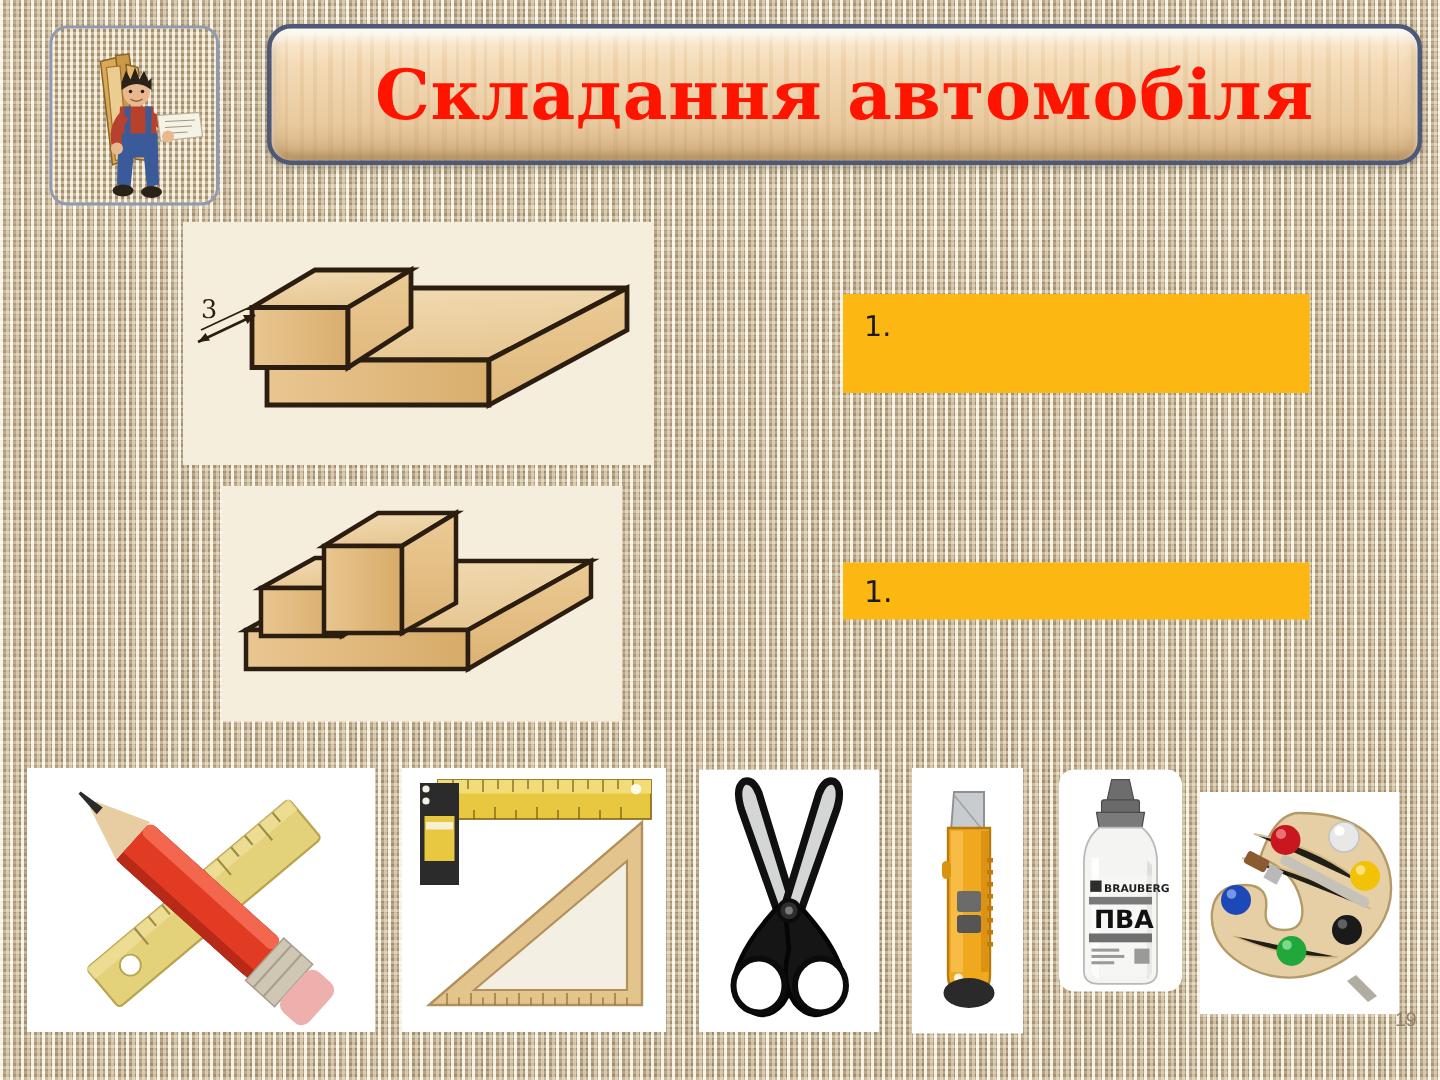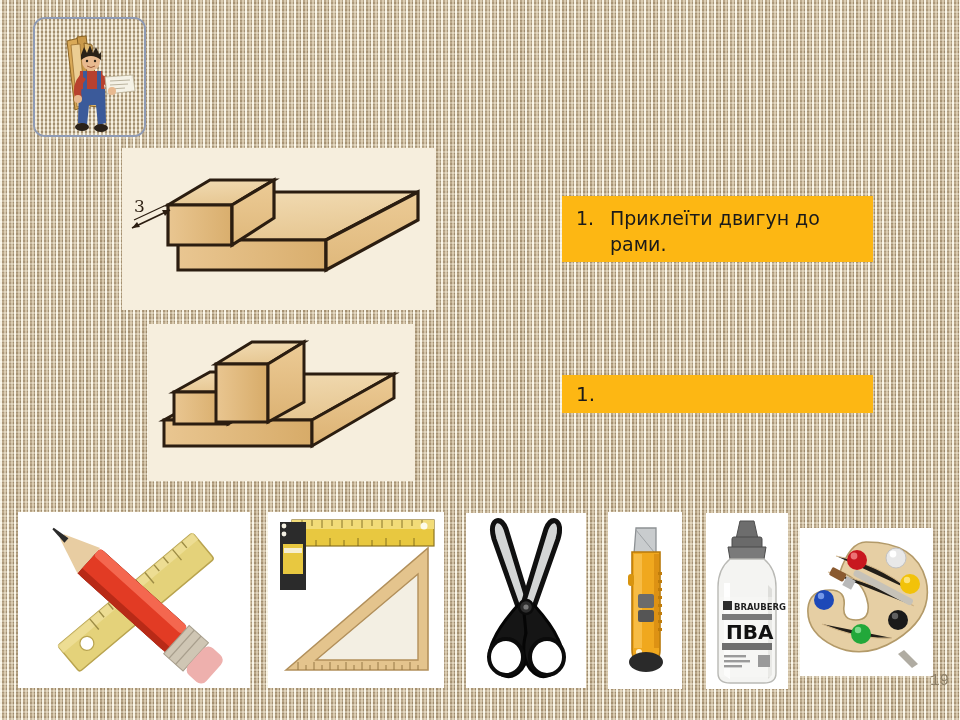--- a/index.html
+++ b/index.html
@@ -116,27 +116,27 @@
   .tool {
     position: absolute;
     background: #ffffff;
     overflow: hidden;
   }
   .tool svg { display: block; width: 100%; height: 100%; }
   #tool-ruler-pencil { left: 18px;  top: 512px; width: 232px; height: 176px; }
   #tool-square       { left: 268px; top: 512px; width: 176px; height: 176px; }
   #tool-scissors     { left: 466px; top: 513px; width: 120px; height: 175px; }
   #tool-knife        { left: 608px; top: 512px; width: 74px;  height: 177px; }
-  #tool-glue         { left: 706px; top: 513px; width: 82px;  height: 176px; }
+  #tool-glue         { left: 706px; top: 513px; width: 82px;  height: 148px; border-radius: 10px; }
   #tool-palette      { left: 800px; top: 528px; width: 133px; height: 148px; }
 
   #slide-number {
     position: absolute; left: 930px; top: 672px;
-    font-family: Liberation Mono, monospace;
-    font-size: 16px;
+    font-family: Liberation Sans, sans-serif;
+    font-size: 13px;
     color: #8e8068;
   }
 </style>
 </head>
 <body>
 
 <div id="slide">
 
   <div id="boy-frame" title="Хлопчик з дерев'яними дошками">
     <div class="boy-bg"></div>
@@ -174,20 +174,23 @@
       <line x1="75" y1="70" x2="90" y2="69" stroke="#a09880" stroke-width="0.7"></line>
 
       <circle cx="43" cy="80" r="4" fill="#e8b98f"></circle>
       <circle cx="77" cy="72" r="4" fill="#e8b98f"></circle>
 
       <ellipse cx="47" cy="108" rx="7" ry="4" fill="#2a2118"></ellipse>
       <ellipse cx="66" cy="109" rx="7" ry="4" fill="#2a2118"></ellipse>
     </svg>
   </div>
 
+  <div id="title-banner">
+    <div id="title-text">Складання автомобіля</div>
+  </div>
 
   <div class="drawing" id="drawing-1">
     <svg viewBox="0 0 314 162">
       <defs>
         <linearGradient id="woodTop" x1="0" y1="0" x2="0.3" y2="1">
           <stop offset="0%" stop-color="#f2dcb4"></stop>
           <stop offset="100%" stop-color="#e7c894"></stop>
         </linearGradient>
         <linearGradient id="woodSide" x1="0" y1="0" x2="0" y2="1">
           <stop offset="0%" stop-color="#eccb96"></stop>
@@ -246,21 +249,20 @@
 
       <polygon points="68,40 104,18 156,18 120,40" fill="url(#wTop2)" stroke="#2b1d10" stroke-width="3"></polygon>
       <polygon points="68,40 120,40 120,98 68,98" fill="url(#wFront2)" stroke="#2b1d10" stroke-width="3"></polygon>
       <polygon points="120,40 156,18 156,78 120,98" fill="url(#wSide2)" stroke="#2b1d10" stroke-width="3"></polygon>
     </svg>
   </div>
 
   <div class="step-box" id="step-box-1">
     <div class="step-row">
       <span class="step-num">1.</span>
-      <span class="step-text">Приклеїти двигун до рами.</span>
     </div>
   </div>
 
   <div class="step-box" id="step-box-2">
     <div class="step-row">
       <span class="step-num">1.</span>
     </div>
   </div>
 
   <div class="tool" id="tool-ruler-pencil" title="Лінійка та олівець">

